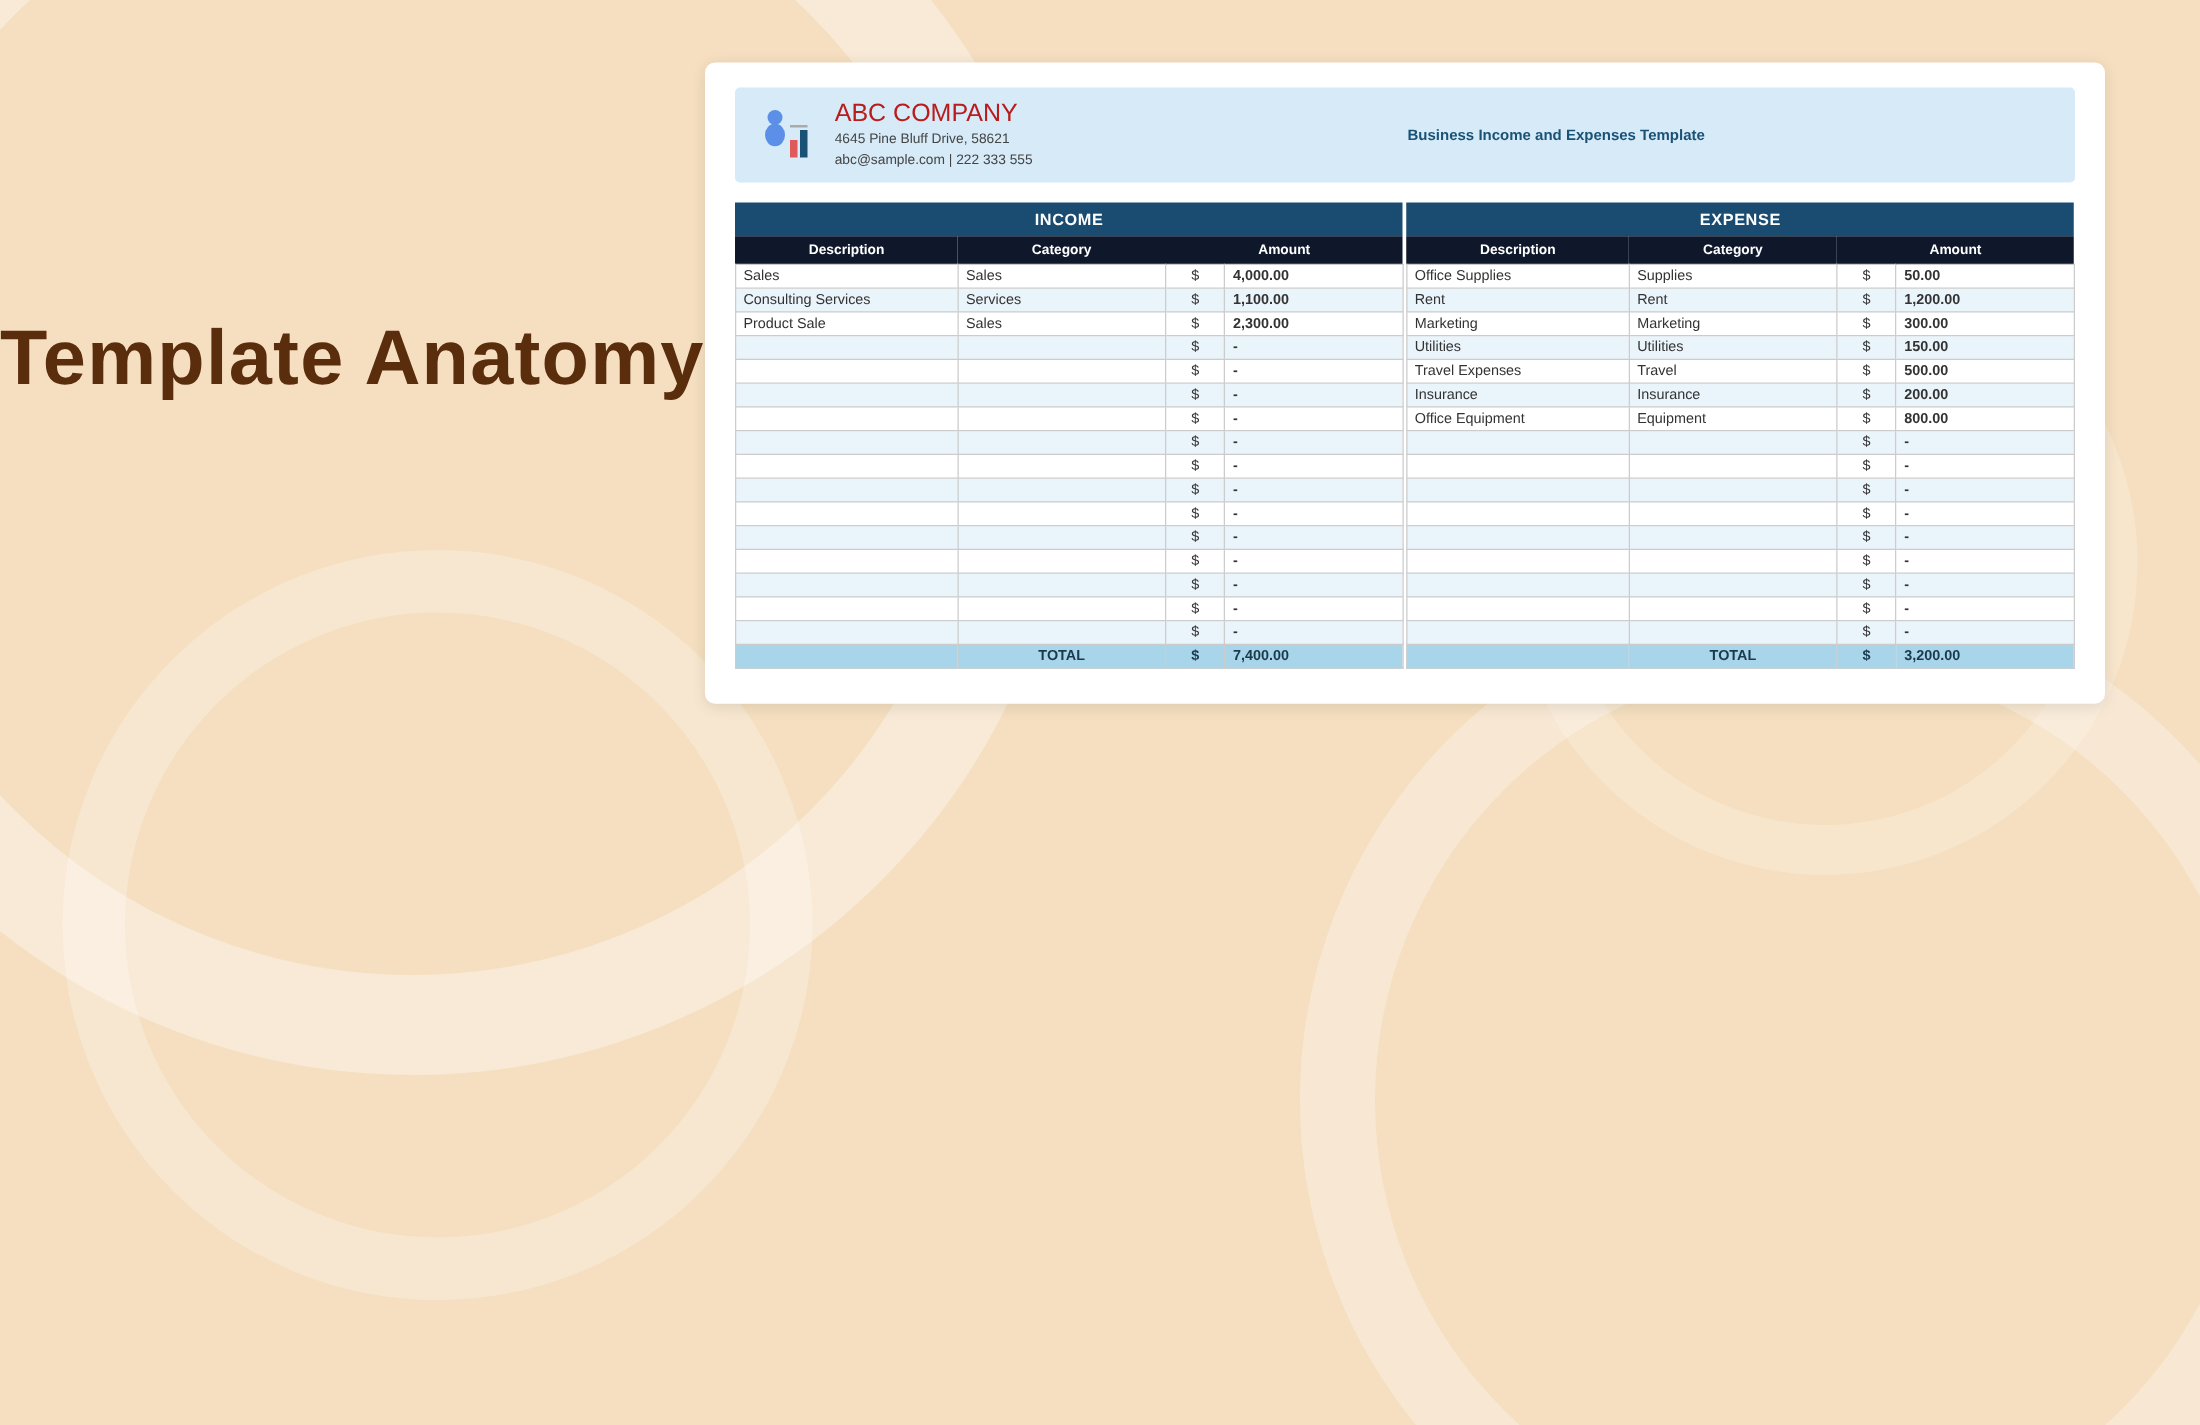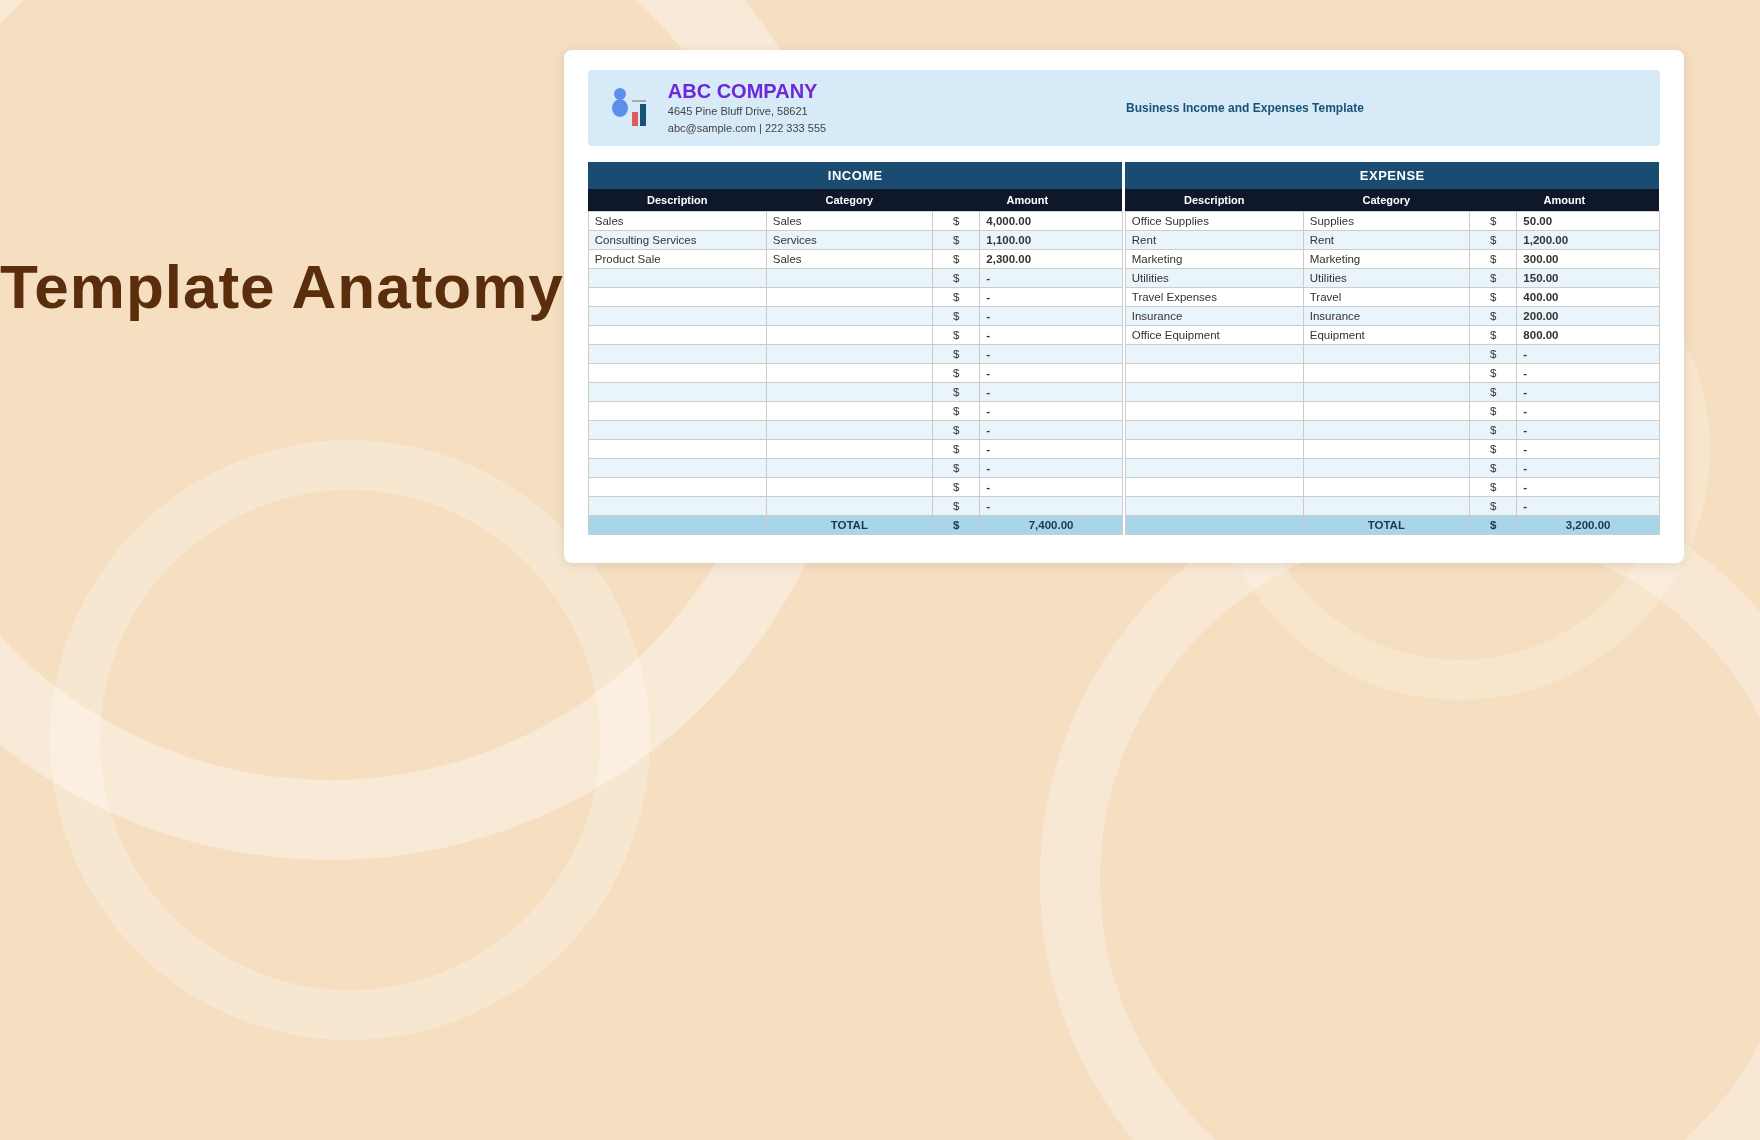--- a/index.html
+++ b/index.html
@@ -102,22 +102,22 @@
       height: 52px;
       margin-right: 12px;
     }
 
     .company-info {
       flex: 0 0 auto;
     }
 
     .company-name {
       font-size: 20px;
-      font-weight: 700;
-      color: #6d28d9;
+      font-weight: 400;
+      color: #b91c1c;
     }
 
     .company-details {
       font-size: 11px;
       color: #444;
       line-height: 1.5;
     }
 
     .header-title {
       flex: 1;
@@ -177,21 +177,21 @@
     tr:nth-child(odd) td { background: #ffffff; }
     tr:nth-child(even) td { background: #eaf4fb; }
 
     .total-row td {
       background: #a8d5ea !important;
       font-weight: 700;
       text-align: center;
       color: #1a3a4c;
     }
     .total-row .td-amount {
-      text-align: center;
+      text-align: left;
       font-weight: 700;
     }
     .total-row .td-dollar {
       text-align: center;
     }
 
     .arrow-annotation {
       display: flex;
       flex-direction: column;
       align-items: flex-start;
@@ -411,21 +411,21 @@
               <tr>
       <td class="td-desc">Utilities</td>
       <td class="td-cat">Utilities</td>
       <td class="td-dollar">$</td>
       <td class="td-amount">150.00</td>
     </tr>
               <tr>
       <td class="td-desc">Travel Expenses</td>
       <td class="td-cat">Travel</td>
       <td class="td-dollar">$</td>
-      <td class="td-amount">400.00</td>
+      <td class="td-amount">500.00</td>
     </tr>
               <tr>
       <td class="td-desc">Insurance</td>
       <td class="td-cat">Insurance</td>
       <td class="td-dollar">$</td>
       <td class="td-amount">200.00</td>
     </tr>
               <tr>
       <td class="td-desc">Office Equipment</td>
       <td class="td-cat">Equipment</td>

